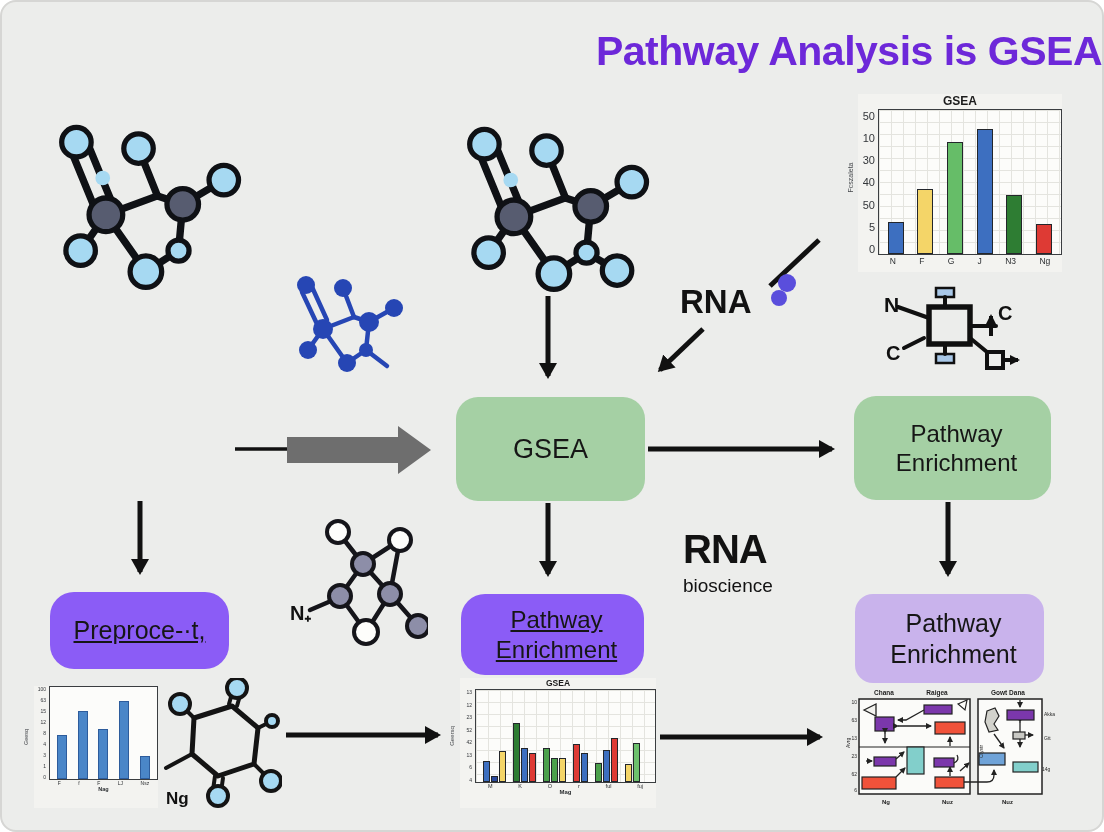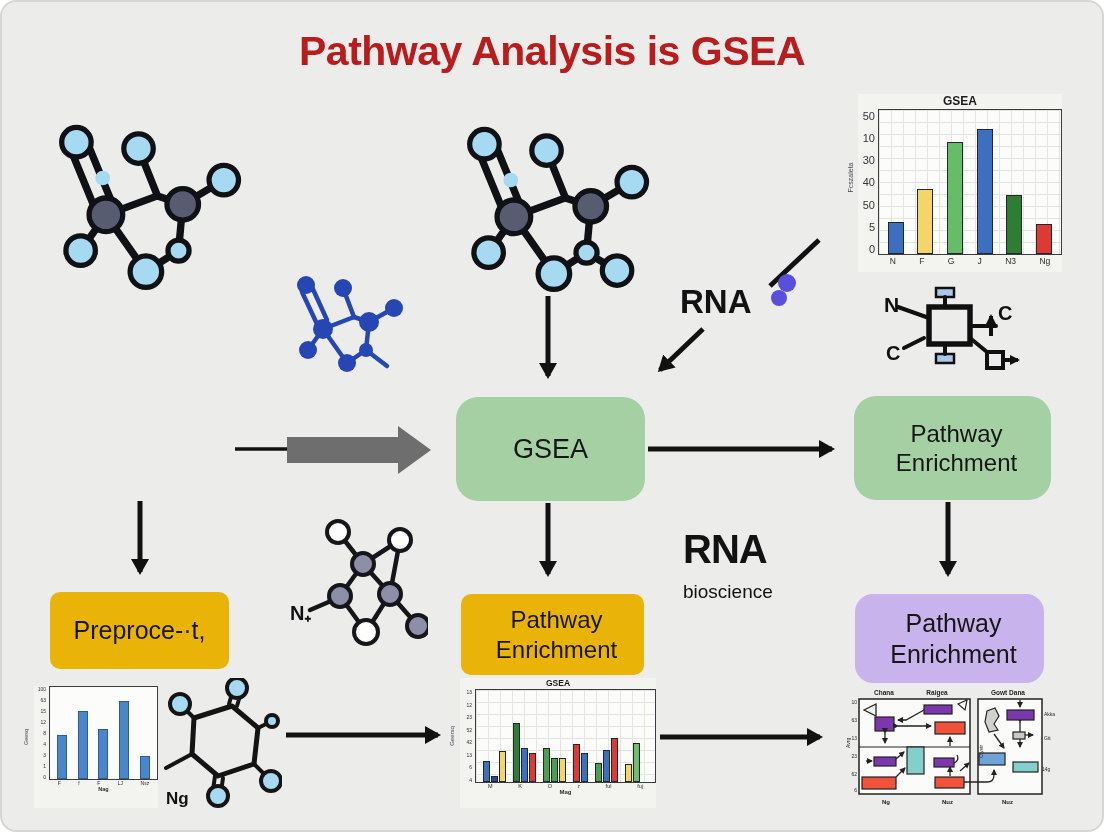--- a/index.html
+++ b/index.html
@@ -1,33 +1,33 @@
 <!DOCTYPE html>
 <html><head>
 <meta charset="utf-8">
 <style>
   html,body{margin:0;padding:0;background:#fff;font-family:"Liberation Sans",sans-serif;}
   .canvas{position:relative;width:1104px;height:832px;background:#ecedeb;border-radius:16px;
           border:2px solid #d6d6d4;box-sizing:border-box;overflow:hidden;}
   .abs{position:absolute;}
-  .title{left:0;top:26px;width:100%;text-align:center;font-size:41px;font-weight:700;
-         color:#b91c1c;letter-spacing:-0.5px;}
+  .title{left:0;top:26px;width:100%;text-align:right;font-size:41px;font-weight:700;
+         color:#6d28d9;letter-spacing:-0.5px;}
   
   .fbox{display:flex;align-items:center;justify-content:center;text-align:center;
         color:#161616;z-index:6;}
   .fb-blue{background:#aacdea;border-radius:22px;}
   .fb-green{background:#a5d0a4;border-radius:22px;}
-  .fb-gray{background:#eab308;border-radius:10px;}
+  .fb-gray{background:#8b5cf6;border-radius:24px;text-decoration:underline;}
   .fb-purple{background:#c9b3ec;border-radius:18px;}
   .two-line{line-height:1.22;padding-left:8px;}
   
   .rna-top{font-size:33px;font-weight:800;color:#121212;z-index:4;}
   .rna-brand{z-index:4;color:#121212;}
   .rna-brand .big{font-size:40px;font-weight:800;line-height:0.95;letter-spacing:-1px;}
-  .rna-brand .sub{font-size:19px;font-weight:500;margin-top:13px;}
+  .rna-brand .sub{font-size:19px;font-weight:500;margin-top:7px;}
   
   .chart{background:#f3f3f0;z-index:3;}
   .c-title{text-align:center;font-weight:700;color:#1c1c1c;}
   .c-body{display:flex;}
   .yticks{display:flex;flex-direction:column;justify-content:space-between;align-items:flex-end;
           color:#33363a;padding-right:3px;box-sizing:border-box;}
   .plot{position:relative;background:#fcfcfa;border:1.5px solid #3a3d40;box-sizing:border-box;flex:1;}
   .grid{background-image:linear-gradient(#e4e4df 1px,transparent 1px),
         linear-gradient(90deg,#e4e4df 1px,transparent 1px);background-size:12px 12px;}
   .bars{position:absolute;left:0;right:0;top:0;bottom:0;display:flex;align-items:flex-end;}

